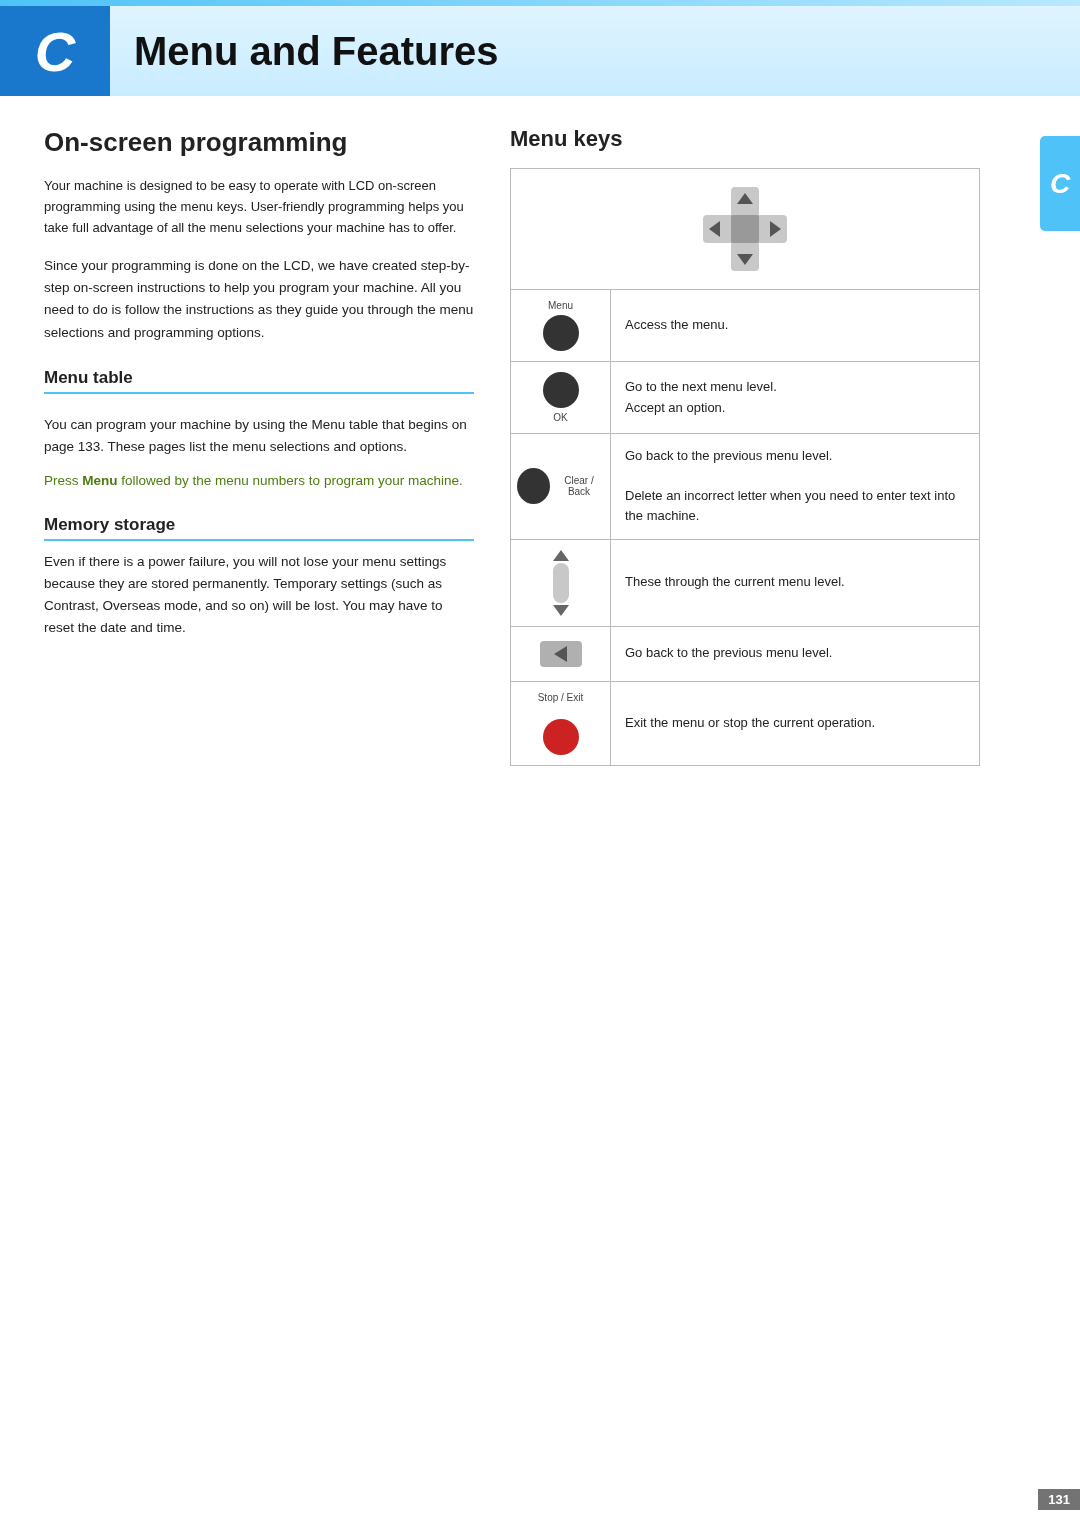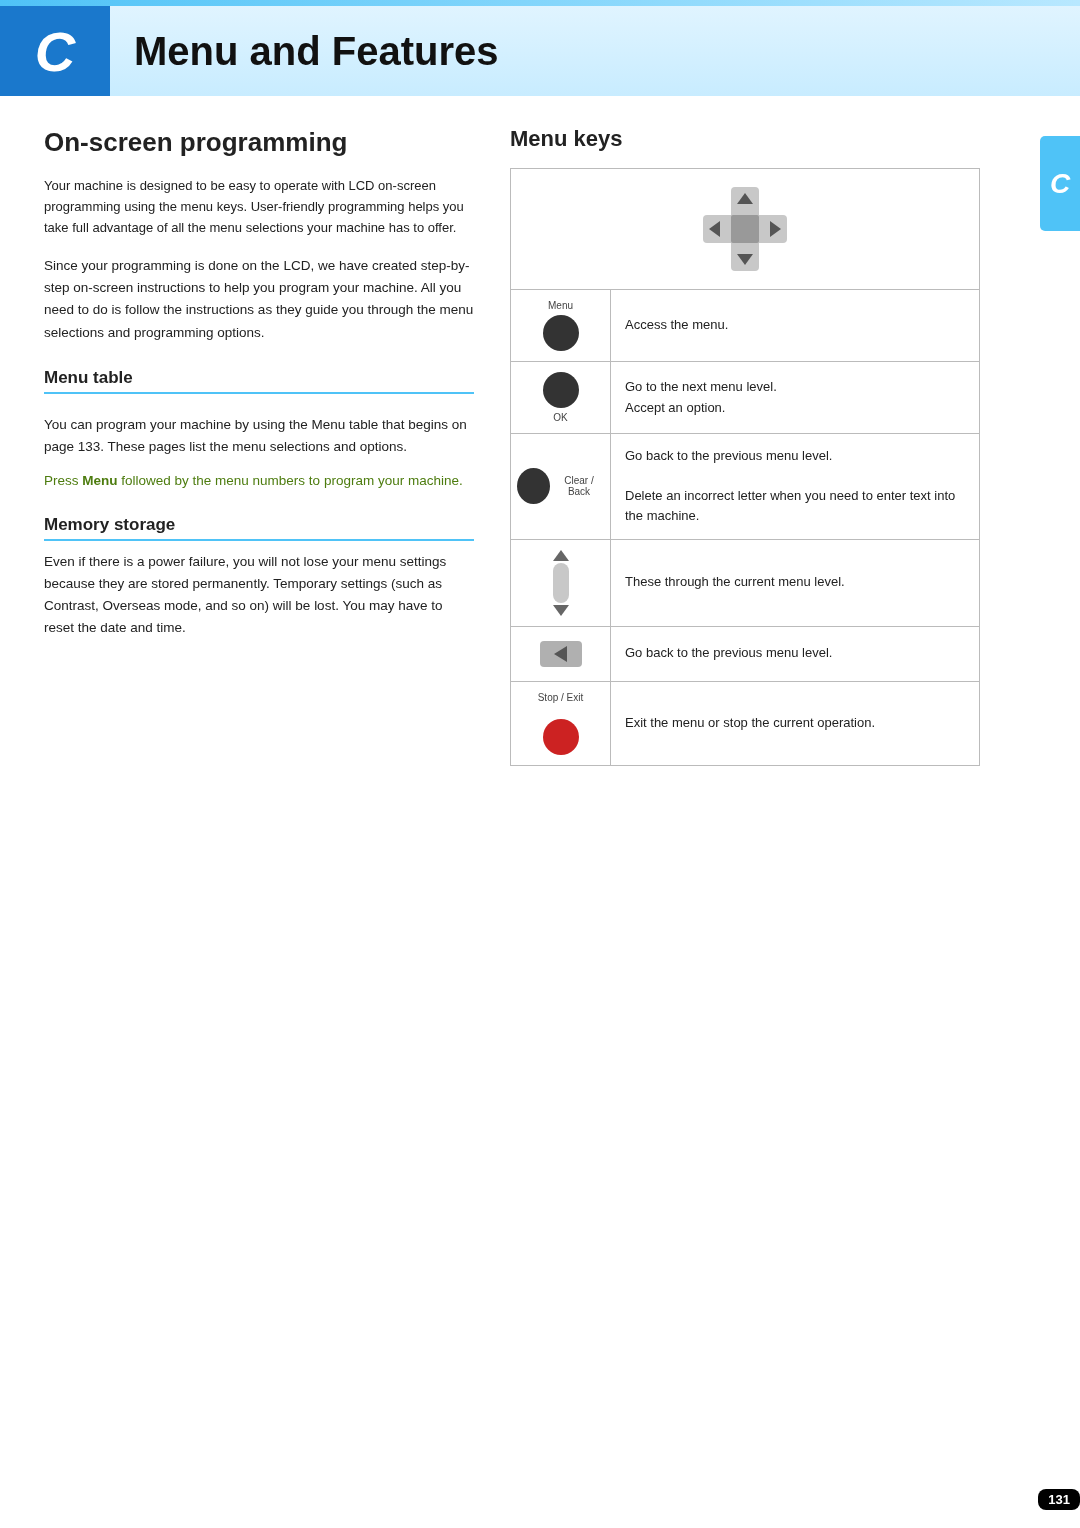--- a/index.html
+++ b/index.html
@@ -145,14 +145,14 @@
         </div>
       </div>
 
     </div>
 
   </div>
 
 </div>
 
 <div style="position:absolute; bottom:18px; right:0; display:flex; align-items:center;">
-  <span style="background:#000000; color:#fff; font-size:13px; font-weight:bold; padding:3px 10px; min-width:40px; text-align:center;border-radius:8px;">131</span>
+  <span style="background:#737373; color:#fff; font-size:13px; font-weight:bold; padding:3px 10px; min-width:40px; text-align:center;">131</span>
 </div>
 
 </body></html>

